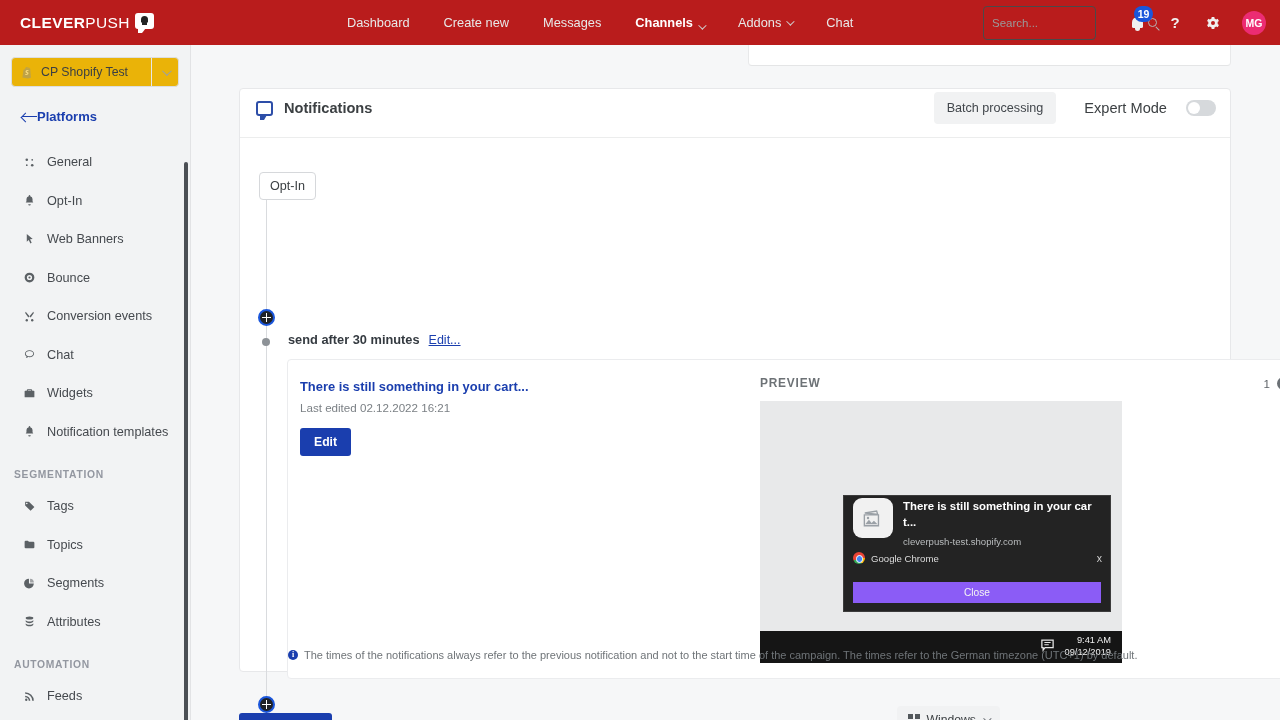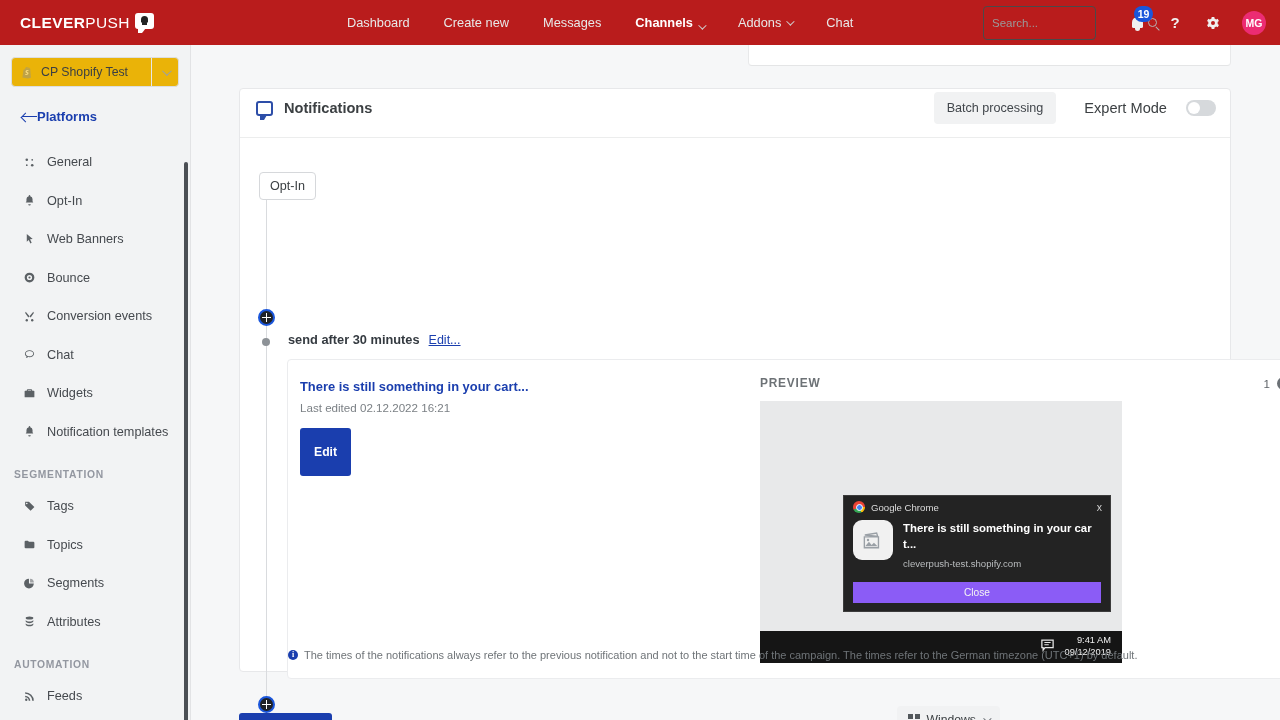--- a/index.html
+++ b/index.html
@@ -291,21 +291,21 @@
   #step-left { width: 472px; padding: 19px 0 0 12px; }
   #notif-title {
     font-size: 12.9px; font-weight: 700; color: #1a3eae; cursor: pointer;
   }
   #notif-edited {
     font-size: 11.6px; color: #7b8085; margin-top: 7px;
   }
   #edit-btn {
     margin-top: 14px; background: #1a3eae; color: #fff; border: 0;
     border-radius: 3px; font-size: 12.2px; font-weight: 700;
-    padding: 17px 14px; cursor: pointer;
+    padding: 7px 14px; cursor: pointer;
     font-family: "Liberation Sans", sans-serif;
   }
 
   #step-right { flex: 1; padding: 16px 14px 0 0; position: relative; }
   #prev-head {
     display: flex; align-items: center; padding-left: 0;
   }
   #prev-title {
     font-size: 11.9px; font-weight: 700; letter-spacing: .8px; color: #6d7276;
   }
@@ -667,38 +667,38 @@
         <div id="step-right">
           <div id="prev-head">
             <span id="prev-title">PREVIEW</span>
             <span id="prev-count">1</span>
             <span id="prev-close"></span>
           </div>
 
           <div id="desktop">
 
             <div id="chrome-notif">
-              <div id="cn-head">
-                <span id="chrome-logo"></span>
-                <span id="cn-browser">Google Chrome</span>
-                <span id="cn-x">x</span>
-              </div>
               <div id="cn-body">
                 <div id="cn-thumb">
                   <svg viewBox="0 0 24 22">
                       <path d="M3 5.5l13-2.2 1 3.2-1.6.3zM2.5 7.5h15.5v12H2.5z" fill="none" stroke="#9aa0a6" stroke-width="1.5"></path>
                       <circle cx="6.5" cy="11" r="1.3" fill="#9aa0a6"></circle>
                       <path d="M3.5 18l4-5 3 3.4 2.5-2.4 4 4z" fill="#9aa0a6"></path>
                     </svg>
                 </div>
                 <div id="cn-texts">
                   <div id="cn-title">There is still something in your car t...</div>
                   <div id="cn-url">cleverpush-test.shopify.com</div>
                 </div>
               </div>
+              <div id="cn-head">
+                <span id="chrome-logo"></span>
+                <span id="cn-browser">Google Chrome</span>
+                <span id="cn-x">x</span>
+              </div>
               <div id="cn-close-btn">Close</div>
             </div>
 
             <div id="taskbar">
               <span id="tb-icon"><svg viewBox="0 0 24 22">
                     <path d="M3 3h18v12H8l-3 4V15H3z" fill="none" stroke="#e6e6e6" stroke-width="2"></path>
                     <path d="M7 7h10M7 10.5h7" stroke="#e6e6e6" stroke-width="1.8"></path>
                   </svg></span>
               <span id="tb-time">
                 <span>9:41 AM</span><br>

